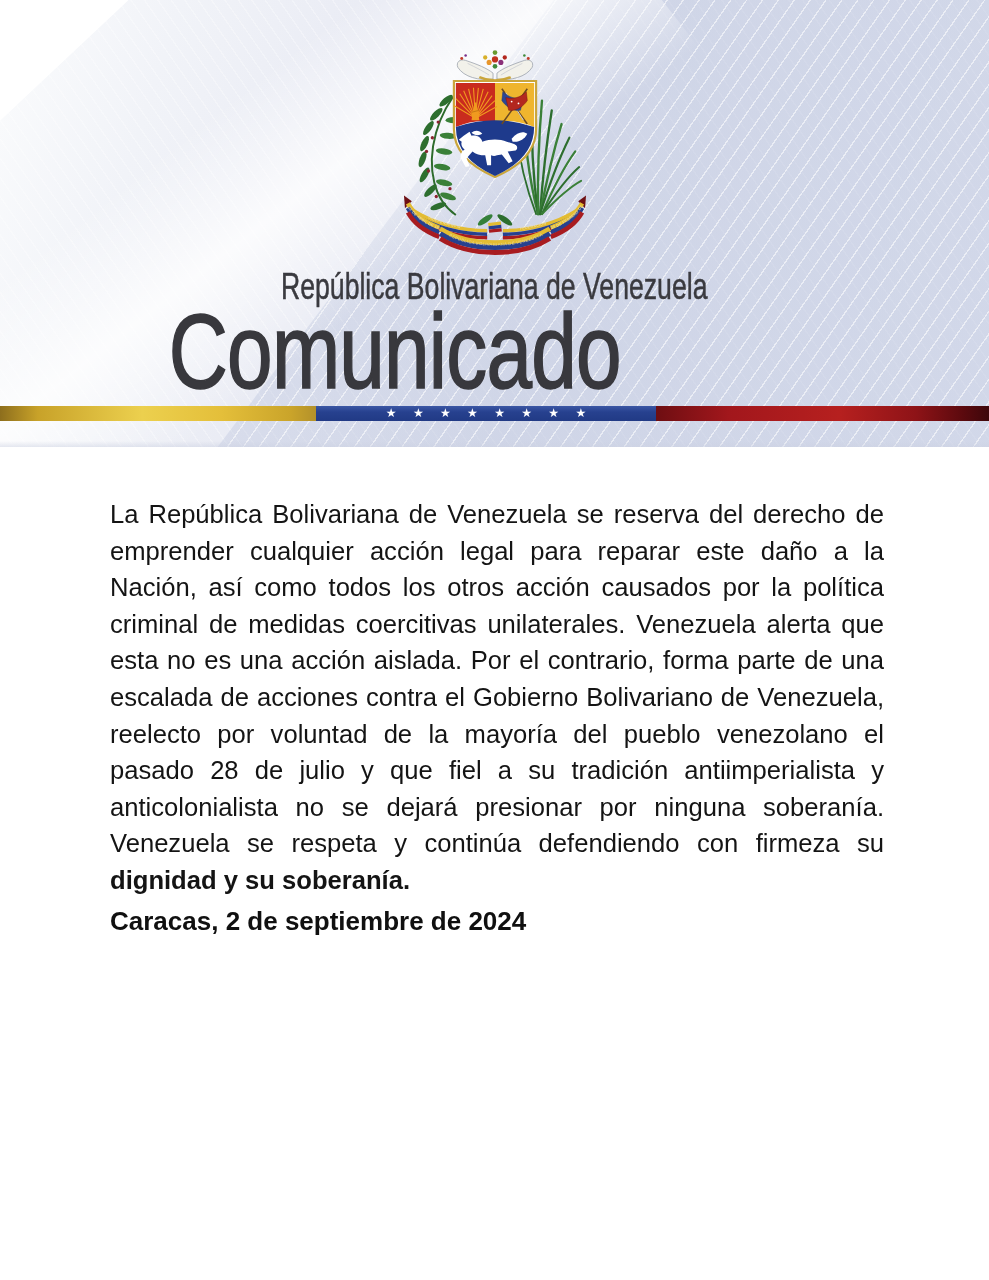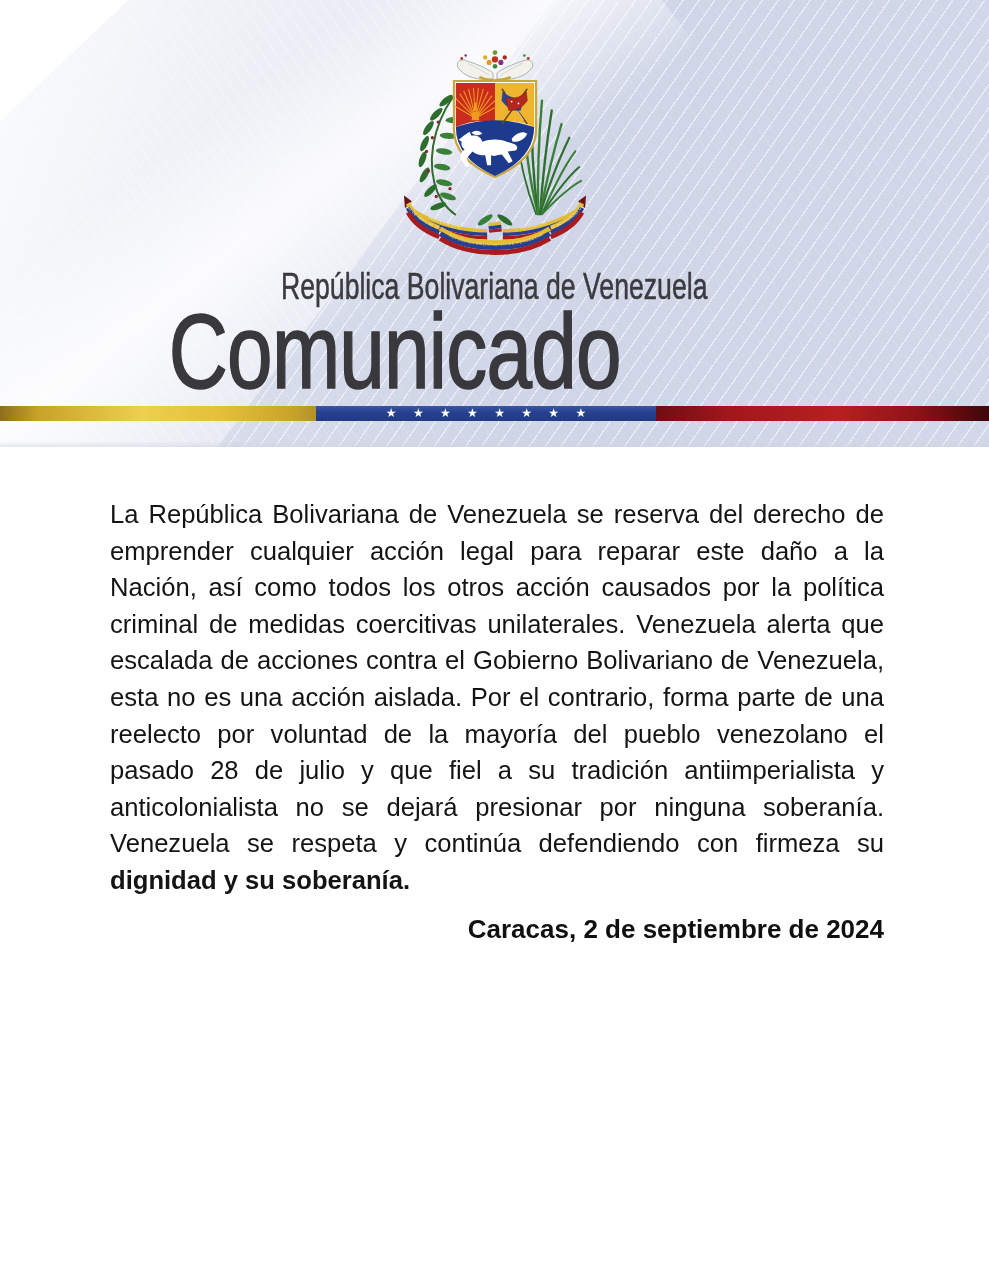--- a/index.html
+++ b/index.html
@@ -86,22 +86,20 @@
   
   .body-text{
     position:absolute;top:484px;left:110px;width:774px;
     font-size:25.6px;line-height:36.6px;color:#141414;margin-top:12px;
   }
   .bodyline{text-align:justify;text-align-last:justify;}
   .bodyline.last{text-align-last:left;font-weight:bold;}
   .dateline{
     position:absolute;top:903px;left:110px;width:774px;
     font-size:26px;line-height:36px;font-weight:700;color:#101010;
-    text-align:right;
-    margin-top:8px;
   }
 </style>
 </head>
 <body>
 
 <div class="page">
 
   <div class="header">
     <div class="stripes-all"></div>
     <div class="dark-right"></div>
@@ -286,22 +284,22 @@
       </div>
       <div class="flag-red"></div>
     </div>
   </div>
 
   <div class="body-text">
     <div class="bodyline">La República Bolivariana de Venezuela se reserva del derecho de</div>
     <div class="bodyline">emprender cualquier acción legal para reparar este daño a la</div>
     <div class="bodyline">Nación, así como todos los otros acción causados por la política</div>
     <div class="bodyline">criminal de medidas coercitivas unilaterales. Venezuela alerta que</div>
+    <div class="bodyline">esta no es una acción aislada. Por el contrario, forma parte de una</div>
     <div class="bodyline">escalada de acciones contra el Gobierno Bolivariano de Venezuela,</div>
-    <div class="bodyline">esta no es una acción aislada. Por el contrario, forma parte de una</div>
     <div class="bodyline">reelecto por voluntad de la mayoría del pueblo venezolano el</div>
     <div class="bodyline">pasado 28 de julio y que fiel a su tradición antiimperialista y</div>
     <div class="bodyline">anticolonialista no se dejará presionar por ninguna soberanía.</div>
     <div class="bodyline">Venezuela se respeta y continúa defendiendo con firmeza su</div>
     <div class="bodyline last">dignidad y su soberanía.</div>
   </div>
 
   <div class="dateline">Caracas, 2 de septiembre de 2024</div>
 
 </div>

